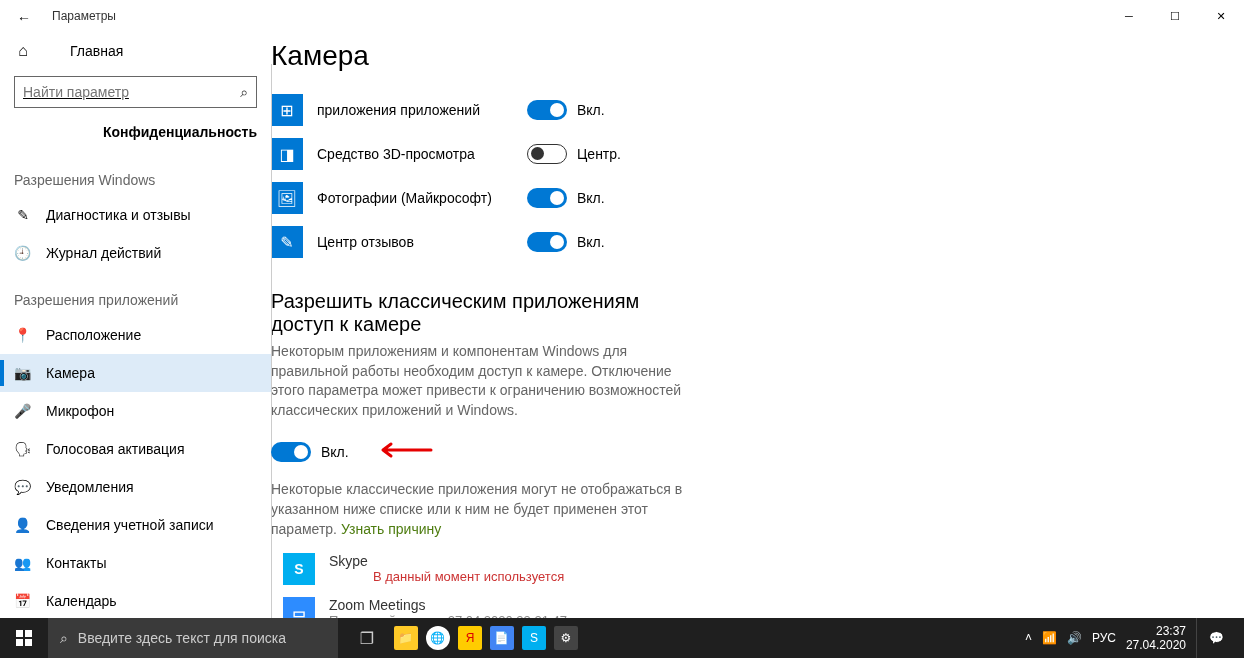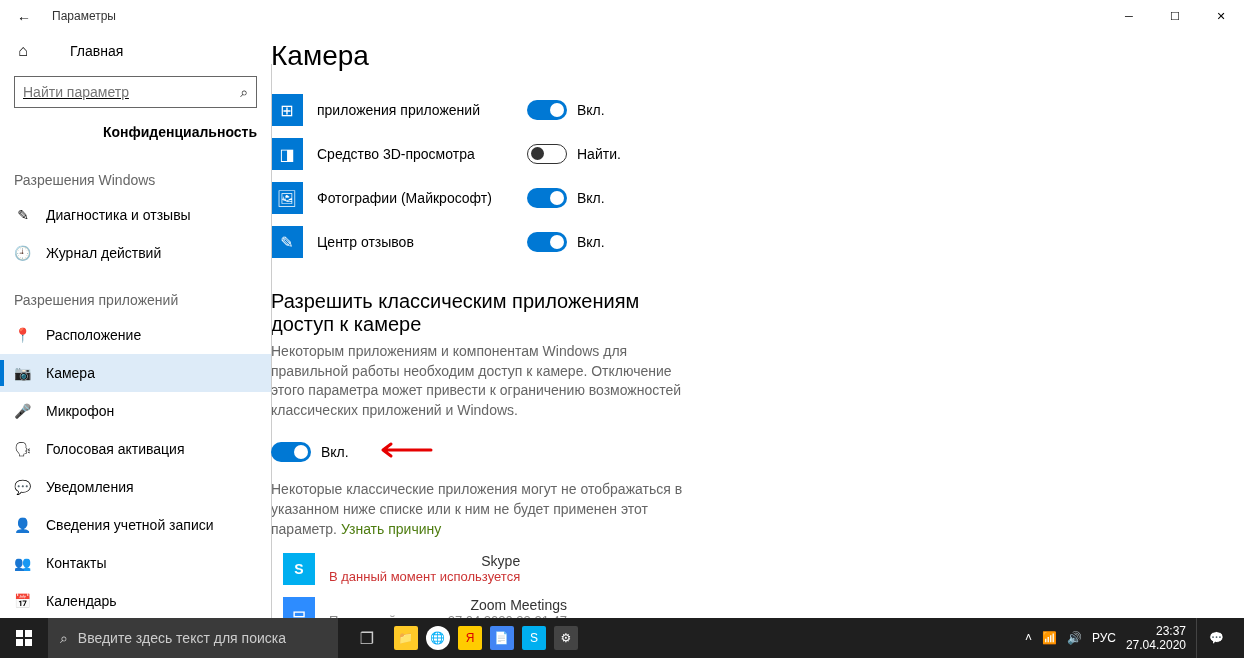--- a/index.html
+++ b/index.html
@@ -49,23 +49,23 @@
 .classic-toggle { margin-top: 18px; display: flex; align-items: center; gap: 10px; }
 .arrow { color: #e60000; font-size: 24px; margin-left: 14px; position: relative; }
 .arrow svg { width: 60px; height: 20px; }
 
 .classic-apps { margin-top: 14px; }
 .classic-desc { font-size: 14px; color: #666; max-width: 430px; line-height: 1.4; margin-bottom: 14px; }
 .classic-app { display: flex; align-items: flex-start; margin-bottom: 12px; padding-left: 12px; }
 .classic-app .cicon { width: 32px; height: 32px; display: flex; align-items: center; justify-content: center; color: #fff; margin-right: 14px; font-size: 14px; font-weight: bold; flex-shrink: 0; }
 .classic-app .cicon.skype { background: #00aff0; }
 .classic-app .cicon.zoom { background: #2d8cff; }
-.classic-app .cinfo { font-size: 14px; text-align: right; }
+.classic-app .cinfo { font-size: 14px; }
 .classic-app .cname { color: #333; }
-.classic-app .cstatus { color: #cc3333; font-size: 13px; }
+.classic-app .cstatus { color: #cc3333; font-size: 13px; margin-left: 44px; }
 .classic-app .ctime { color: #888; font-size: 13px; }
 
 .scroll-split { position: absolute; left: 271px; top: 64px; bottom: 40px; width: 1px; border-left: 1px solid #ccc; }
 
 .taskbar { position: absolute; bottom: 0; left: 0; right: 0; height: 40px; background: #1f1f1f; display: flex; align-items: center; color: #fff; }
 .start-btn { width: 48px; height: 40px; display: flex; align-items: center; justify-content: center; }
 .start-btn svg { width: 16px; height: 16px; }
 .task-search { width: 290px; height: 40px; background: #3a3a3a; display: flex; align-items: center; padding-left: 12px; gap: 10px; font-size: 14px; color: #ccc; }
 .tray-icons { display: flex; gap: 4px; margin-left: 8px; }
 .tray-icons .ti { width: 42px; height: 40px; display: flex; align-items: center; justify-content: center; }
@@ -157,21 +157,21 @@
       <div class="toggle-wrap">
         <div class="toggle on"></div>
         <span class="toggle-label">Вкл.</span>
       </div>
     </div>
     <div class="app-row">
       <div class="app-icon cube">◨</div>
       <div class="app-name">Средство 3D-просмотра</div>
       <div class="toggle-wrap">
         <div class="toggle off"></div>
-        <span class="toggle-label">Найти.</span>
+        <span class="toggle-label">Центр.</span>
       </div>
     </div>
     <div class="app-row">
       <div class="app-icon photos">🖼</div>
       <div class="app-name">Фотографии (Майкрософт)</div>
       <div class="toggle-wrap">
         <div class="toggle on"></div>
         <span class="toggle-label">Вкл.</span>
       </div>
     </div>

